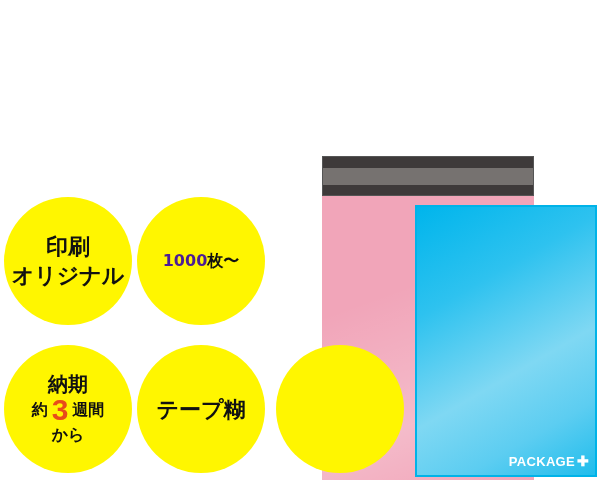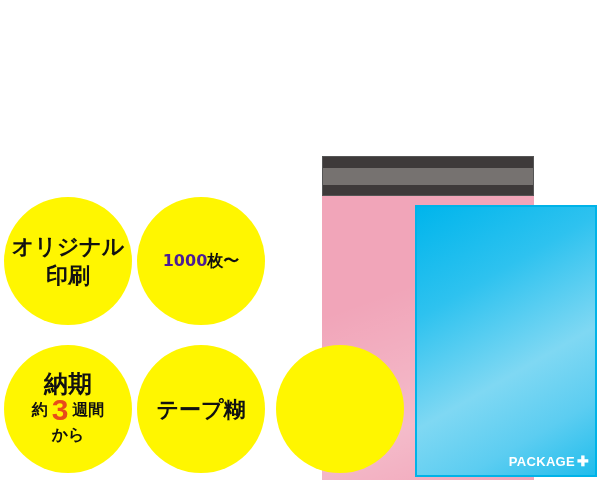--- a/index.html
+++ b/index.html
@@ -29,32 +29,32 @@
 </div>
 
 <div class="bag-blue">
   <div class="logo">
     <span>PACKAGE</span>
     <span class="plus">✚</span>
   </div>
 </div>
 
 <div class="circle" style="left:4px;top:197px;">
+  <div class="big">印刷</div>
   <div class="big">オリジナル</div>
-  <div class="big">印刷</div>
 </div>
 
 <div class="circle" style="left:137px;top:197px;">
   <div class="sm">
     <span class="red">1000</span><span>枚〜</span>
   </div>
 </div>
 
 <div class="circle" style="left:4px;top:345px;">
-  <div class="big" style="font-size:24px;line-height:24px;">納期</div>
+  <div class="big" style="font-size:20px;line-height:24px;">納期</div>
   <div class="row sm">
     <span>約</span>
     <span class="num3">3</span>
     <span>週間</span>
   </div>
   <div class="sm">から</div>
 </div>
 
 <div class="circle" style="left:137px;top:345px;">
   <div class="big">テープ糊</div>

